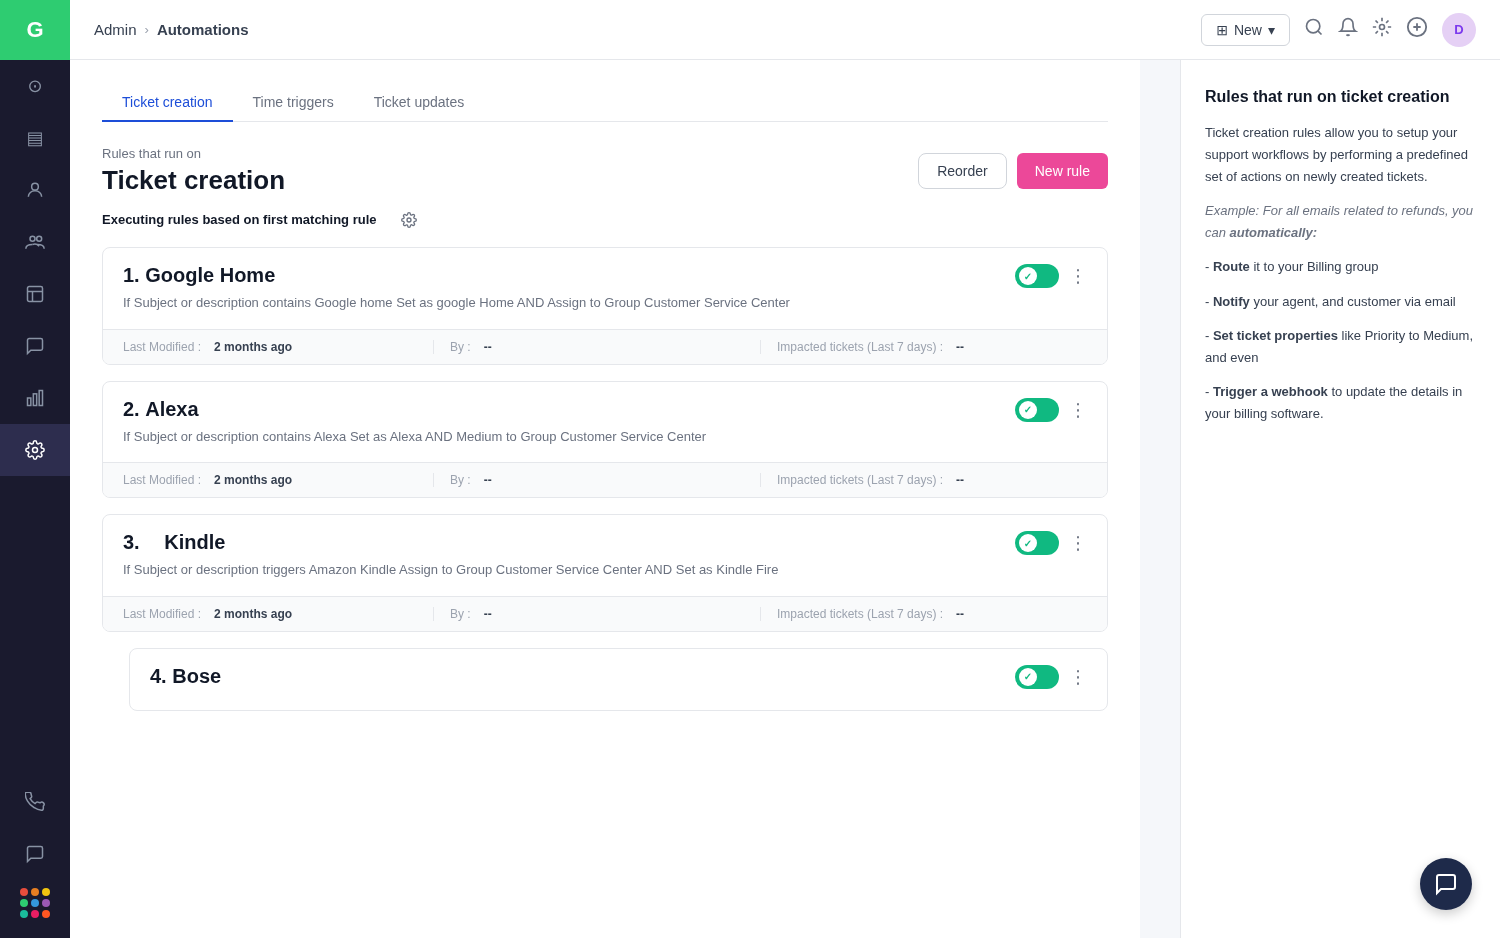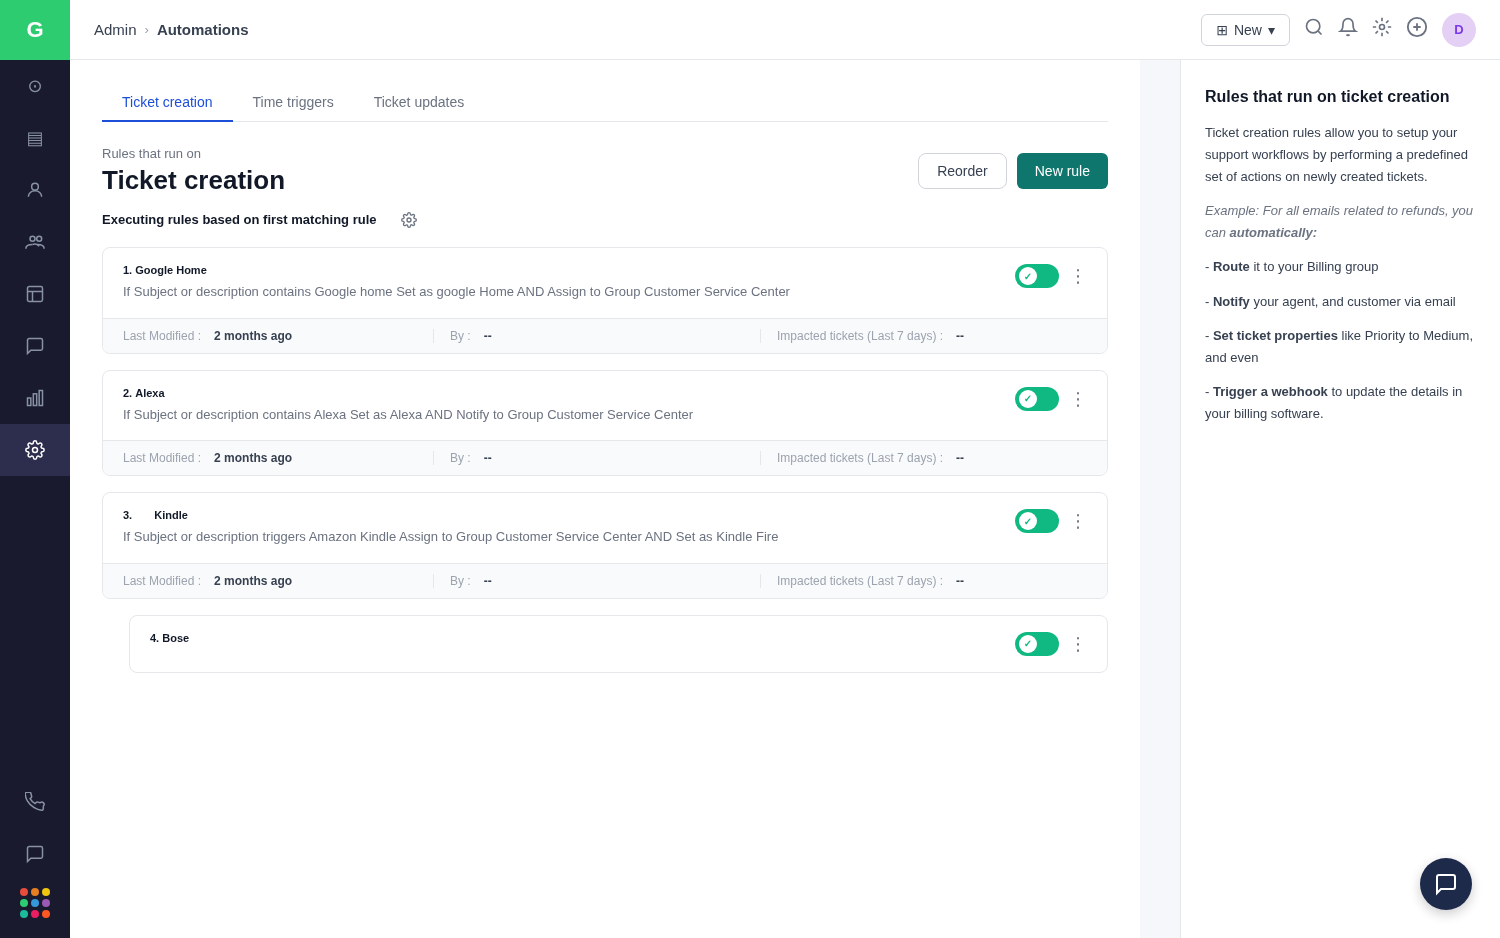--- a/index.html
+++ b/index.html
@@ -190,21 +190,21 @@
       background: #fff;
       font-size: 14px;
       font-weight: 500;
       color: #374151;
       cursor: pointer;
     }
     .btn-new-rule {
       border: none;
       border-radius: 6px;
       padding: 9px 18px;
-      background: #0f766e;
+      background: #ec4899;
       font-size: 14px;
       font-weight: 500;
       color: #fff;
       cursor: pointer;
     }
 
     
     .executing-bar {
       display: flex;
       align-items: flex-start;
@@ -231,21 +231,21 @@
     .rule-card-top {
       padding: 16px 20px;
       display: flex;
       align-items: flex-start;
       justify-content: space-between;
     }
     .rule-card-info {
       flex: 1;
     }
     .rule-number-name {
-      font-size: 11px;
+      font-size: 20px;
       font-weight: 600;
       color: #111827;
       margin-bottom: 6px;
     }
     .rule-description {
       font-size: 13px;
       color: #6b7280;
       line-height: 1.5;
     }
     .rule-card-actions {
@@ -524,21 +524,21 @@
           </div>
         </div>
       </div>
 
       <div class="rule-card">
         <div class="rule-card-top">
           <div class="rule-card-info">
             <div class="rule-number-name">
               <span>2.</span>&nbsp;<span style="cursor:pointer;">Alexa</span>
             </div>
-            <div class="rule-description">If Subject or description contains Alexa Set as Alexa AND Notify to Group Customer Service Center</div>
+            <div class="rule-description">If Subject or description contains Alexa Set as Alexa AND Medium to Group Customer Service Center</div>
           </div>
           <div class="rule-card-actions">
             <div class="toggle"></div>
             <span class="more-icon">⋮</span>
           </div>
         </div>
         <div class="rule-card-footer">
           <div class="footer-cell">
             <span>Last Modified :</span>
             <span class="footer-value">2 months ago</span>

